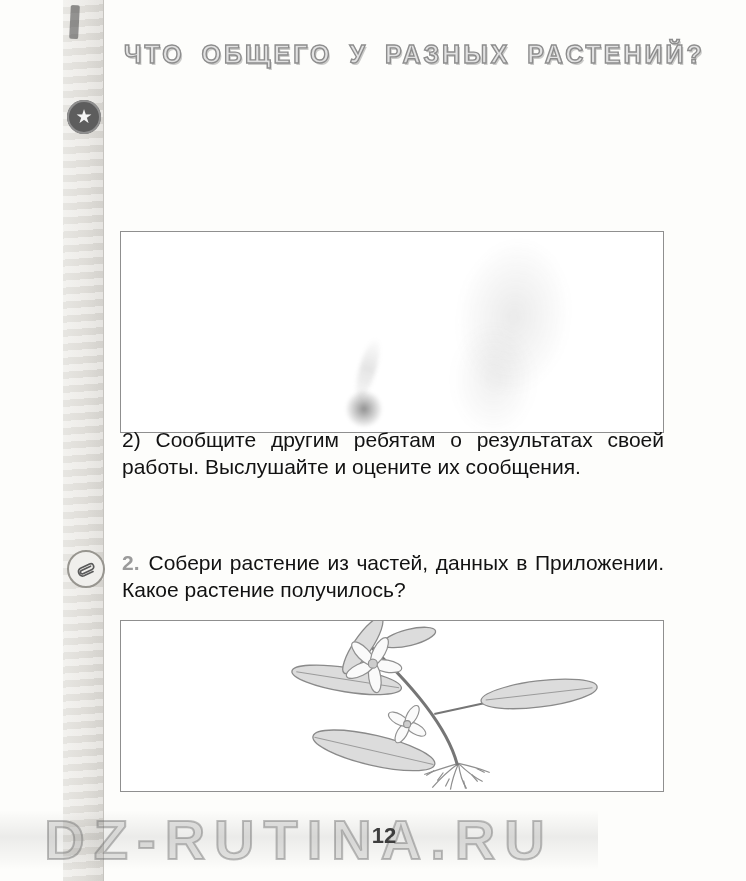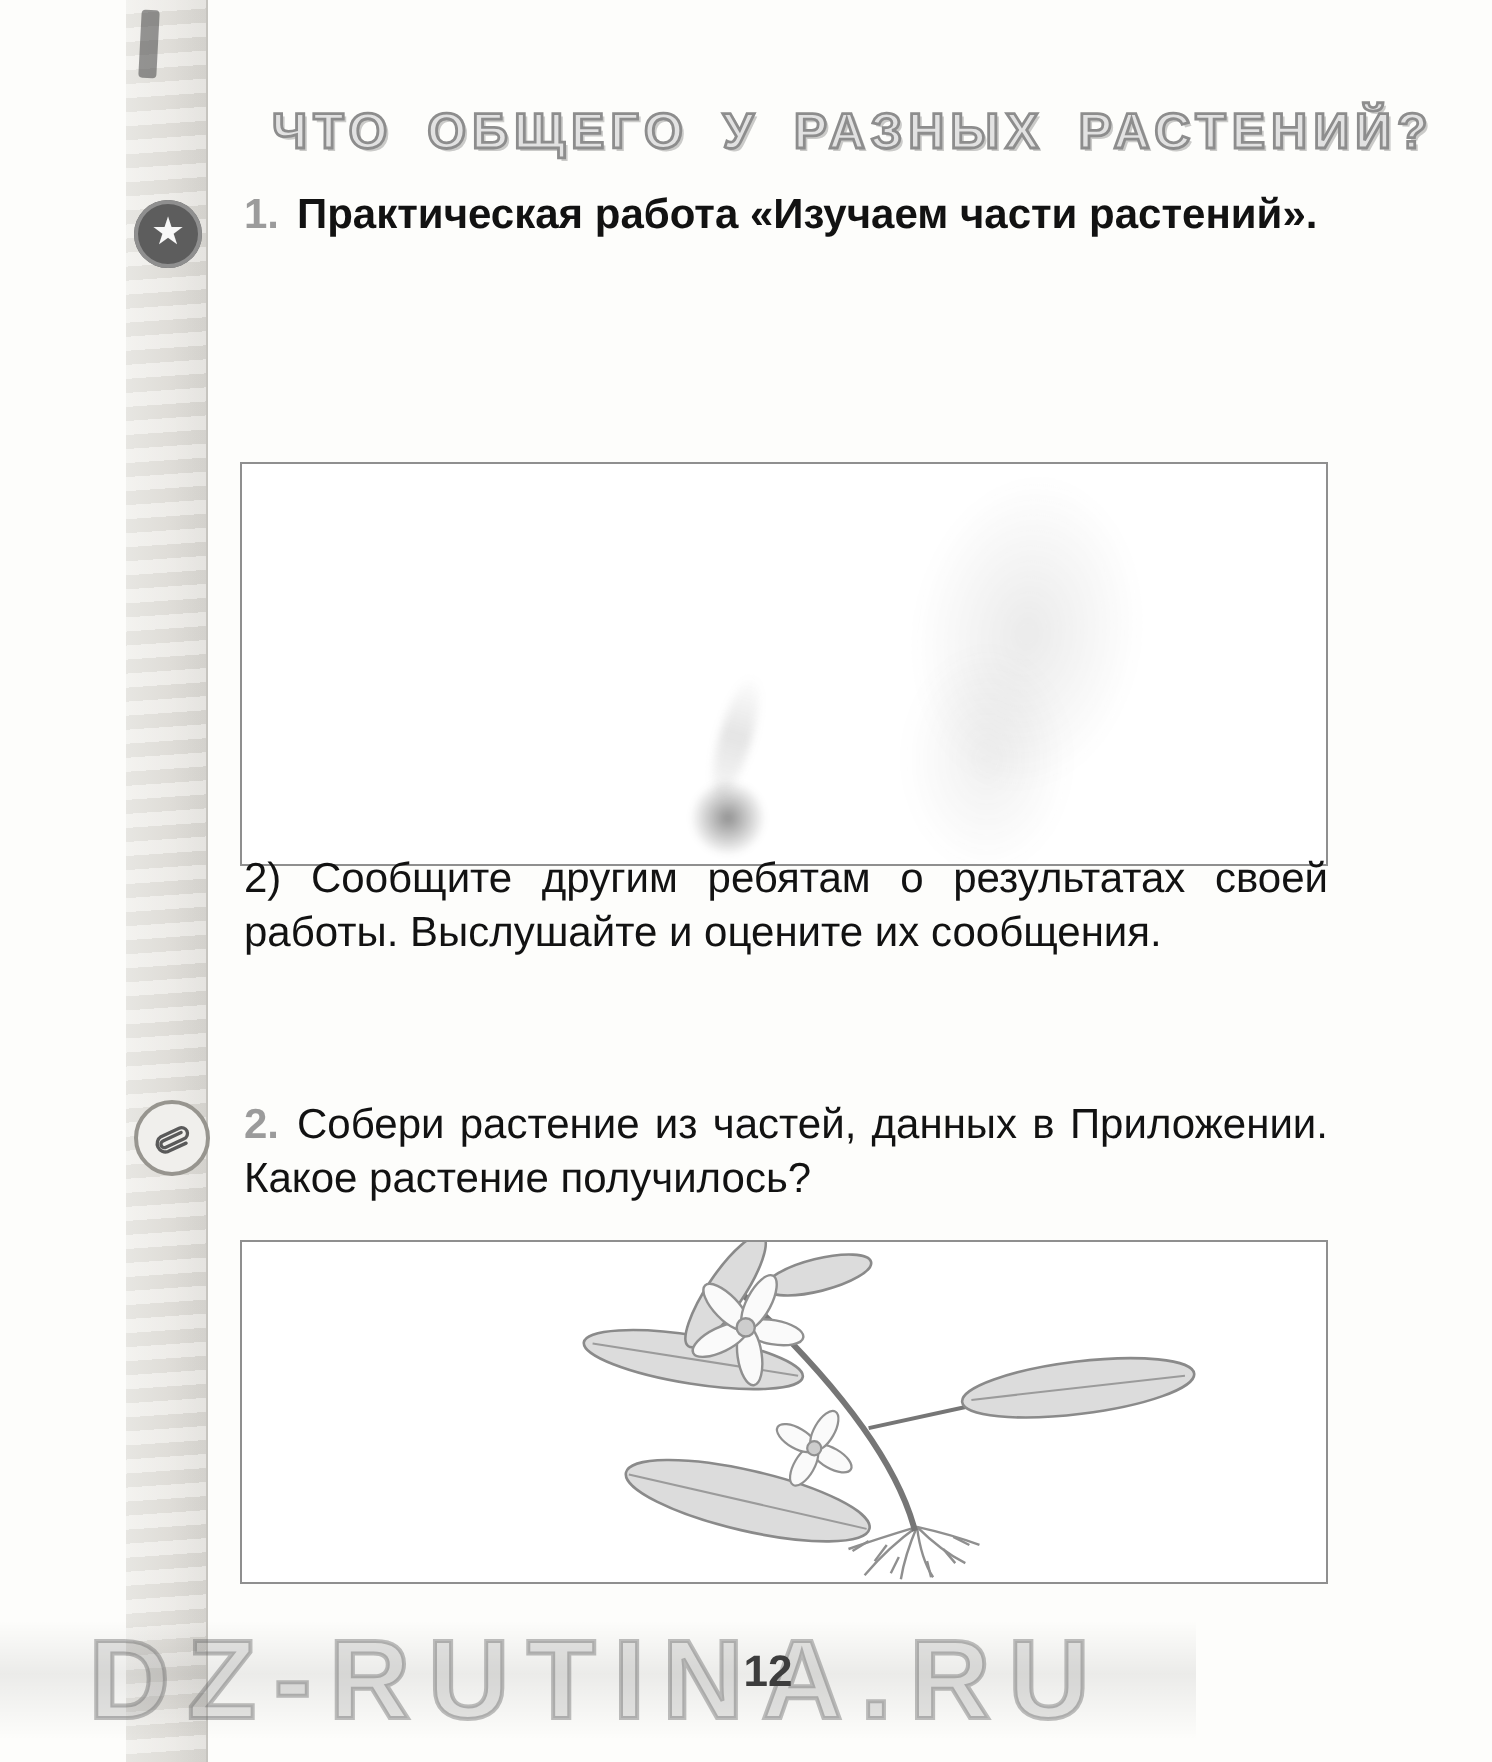--- a/index.html
+++ b/index.html
@@ -15,21 +15,21 @@
   .strip-mark{position:absolute;left:70px;top:5px;width:9px;height:34px;background:rgba(70,70,70,.55);
     border-radius:2px;transform:rotate(3deg);}
 
   
   .badge{position:absolute;width:34px;height:34px;border-radius:50%;display:flex;align-items:center;justify-content:center;}
   .badge-star{left:67px;top:100px;background:#5d5d5d;box-shadow:inset 0 0 0 2px #8f8f8f;}
   .badge-star .glyph{color:#f7f7f7;font-size:19px;line-height:1;transform:translateY(-1px);}
   .badge-clip{left:67px;top:550px;background:#f0efec;border:2px solid #97958f;}
 
   
-  .title{position:absolute;left:124px;top:40px;width:545px;margin:12px;
+  .title{position:absolute;left:124px;top:40px;width:545px;margin:0;
     font-size:25px;font-weight:bold;letter-spacing:3px;word-spacing:7px;white-space:nowrap;
     color:#e2e2e2;-webkit-text-stroke:1.4px #8d8d8d;text-shadow:1.5px 1.5px 0 rgba(110,110,110,.35);}
 
   .text{position:absolute;left:122px;width:542px;margin:0;font-size:21px;line-height:27px;
     text-align:justify;color:#121212;}
   .task-num{font-weight:bold;color:#9b9b9b;margin-right:9px;}
   .bold{font-weight:bold;}
 
   
   .frame{position:absolute;left:120px;width:542px;border:1.6px solid #8f8f8f;background:#ffffff;overflow:hidden;}
@@ -69,21 +69,20 @@
   </div>
 
   <div class="badge badge-clip">
     <svg width="20" height="20" viewBox="0 0 24 24" fill="none" stroke="#5a5a5a" stroke-width="2" stroke-linecap="round" stroke-linejoin="round" style="transform:rotate(20deg)">
       <path d="M21 12l-8.5 8.5a5 5 0 0 1-7-7L14 5a3.5 3.5 0 0 1 5 5l-8.5 8.5a2 2 0 0 1-3-3L16 7"></path>
     </svg>
   </div>
 
   <h1 class="title">ЧТО ОБЩЕГО У РАЗНЫХ РАСТЕНИЙ?</h1>
 
-  <p class="text" style="top:94px"><span class="task-num">1.</span><span class="bold">Практическая работа «Изучаем части растений».</span></p>
 
 
   <div class="frame" id="frame-draw">
     <div class="smudge smudge-1"></div>
     <div class="smudge smudge-2"></div>
     <div class="smudge smudge-4"></div>
     <div class="smudge smudge-3"></div>
   </div>
 
   <p class="text" style="top:426px">2) Сообщите другим ребятам о результатах своей работы. Выслушайте и оцените их сообщения.</p>

